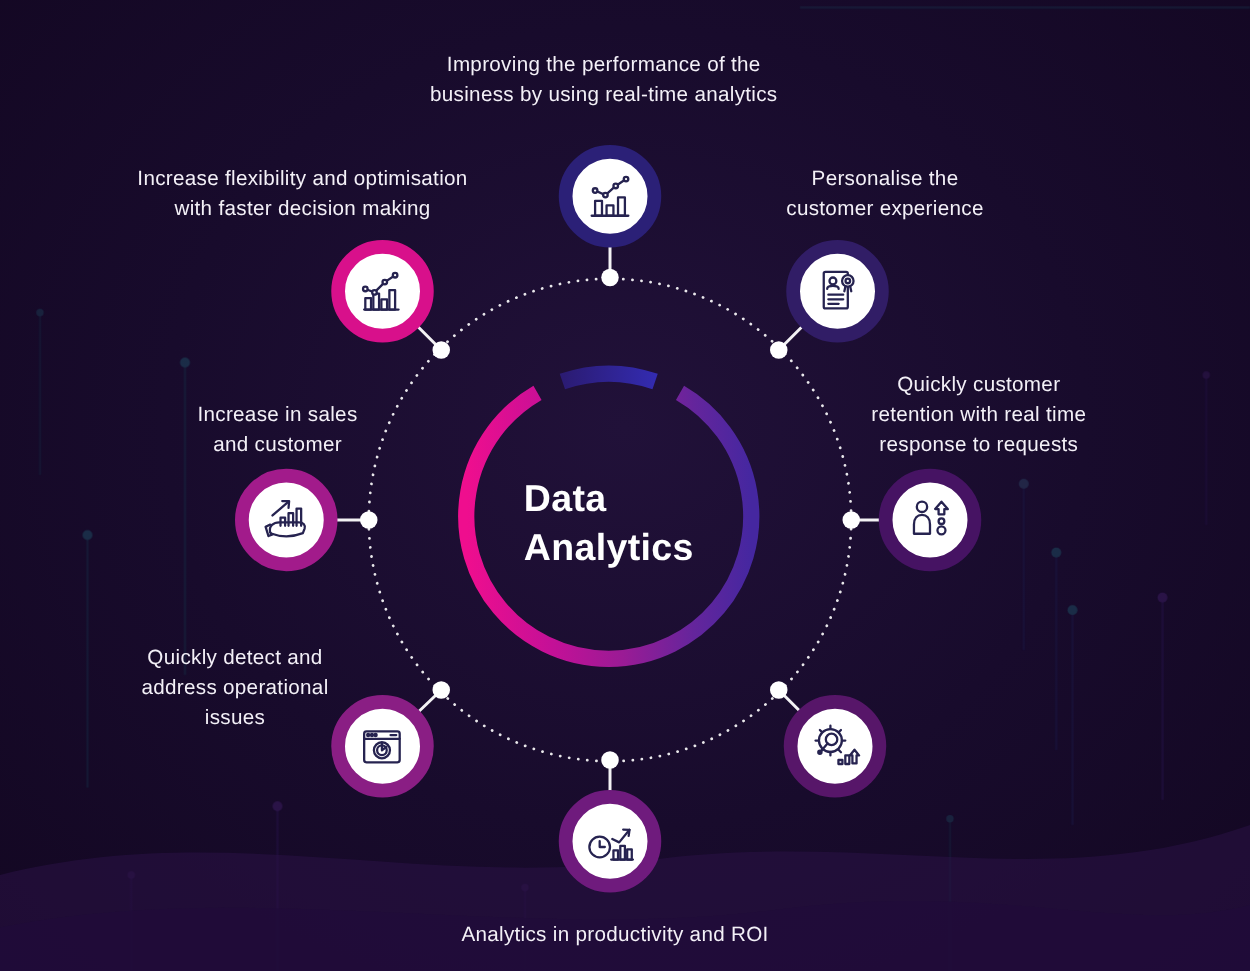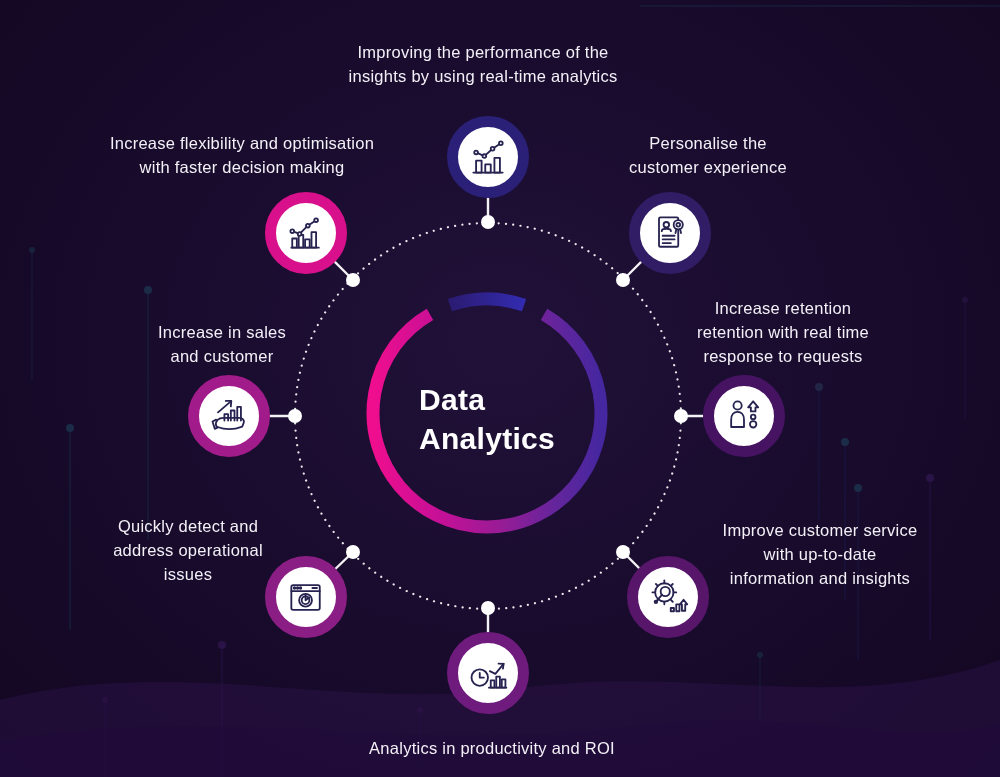--- a/index.html
+++ b/index.html
@@ -243,29 +243,26 @@
         <path d="M9 22 L17 25 L26 16 L35 10"></path>
         <circle cx="9" cy="22" r="2" fill="#ffffff"></circle>
           <circle cx="17" cy="25" r="2" fill="#ffffff"></circle>
         <circle cx="26" cy="16" r="2" fill="#ffffff"></circle>
           <circle cx="35" cy="10" r="2" fill="#ffffff"></circle>
       </g>
     </svg>
   </div>
 
   <div class="label label-top">Improving the performance of the
-insights by using real-time analytics</div>
+business by using real-time analytics</div>
   <div class="label label-top-right">Personalise the
 customer experience</div>
-  <div class="label label-right">Increase retention
+  <div class="label label-right">Quickly customer
 retention with real time
 response to requests</div>
-  <div class="label label-bottom-right">Improve customer service
-with up-to-date
-information and insights</div>
   <div class="label label-bottom">Analytics in productivity and ROI</div>
   <div class="label label-bottom-left">Quickly detect and
 address operational
 issues</div>
   <div class="label label-left">Increase in sales
 and customer</div>
   <div class="label label-top-left">Increase flexibility and optimisation
 with faster decision making</div>
 
 </div>

